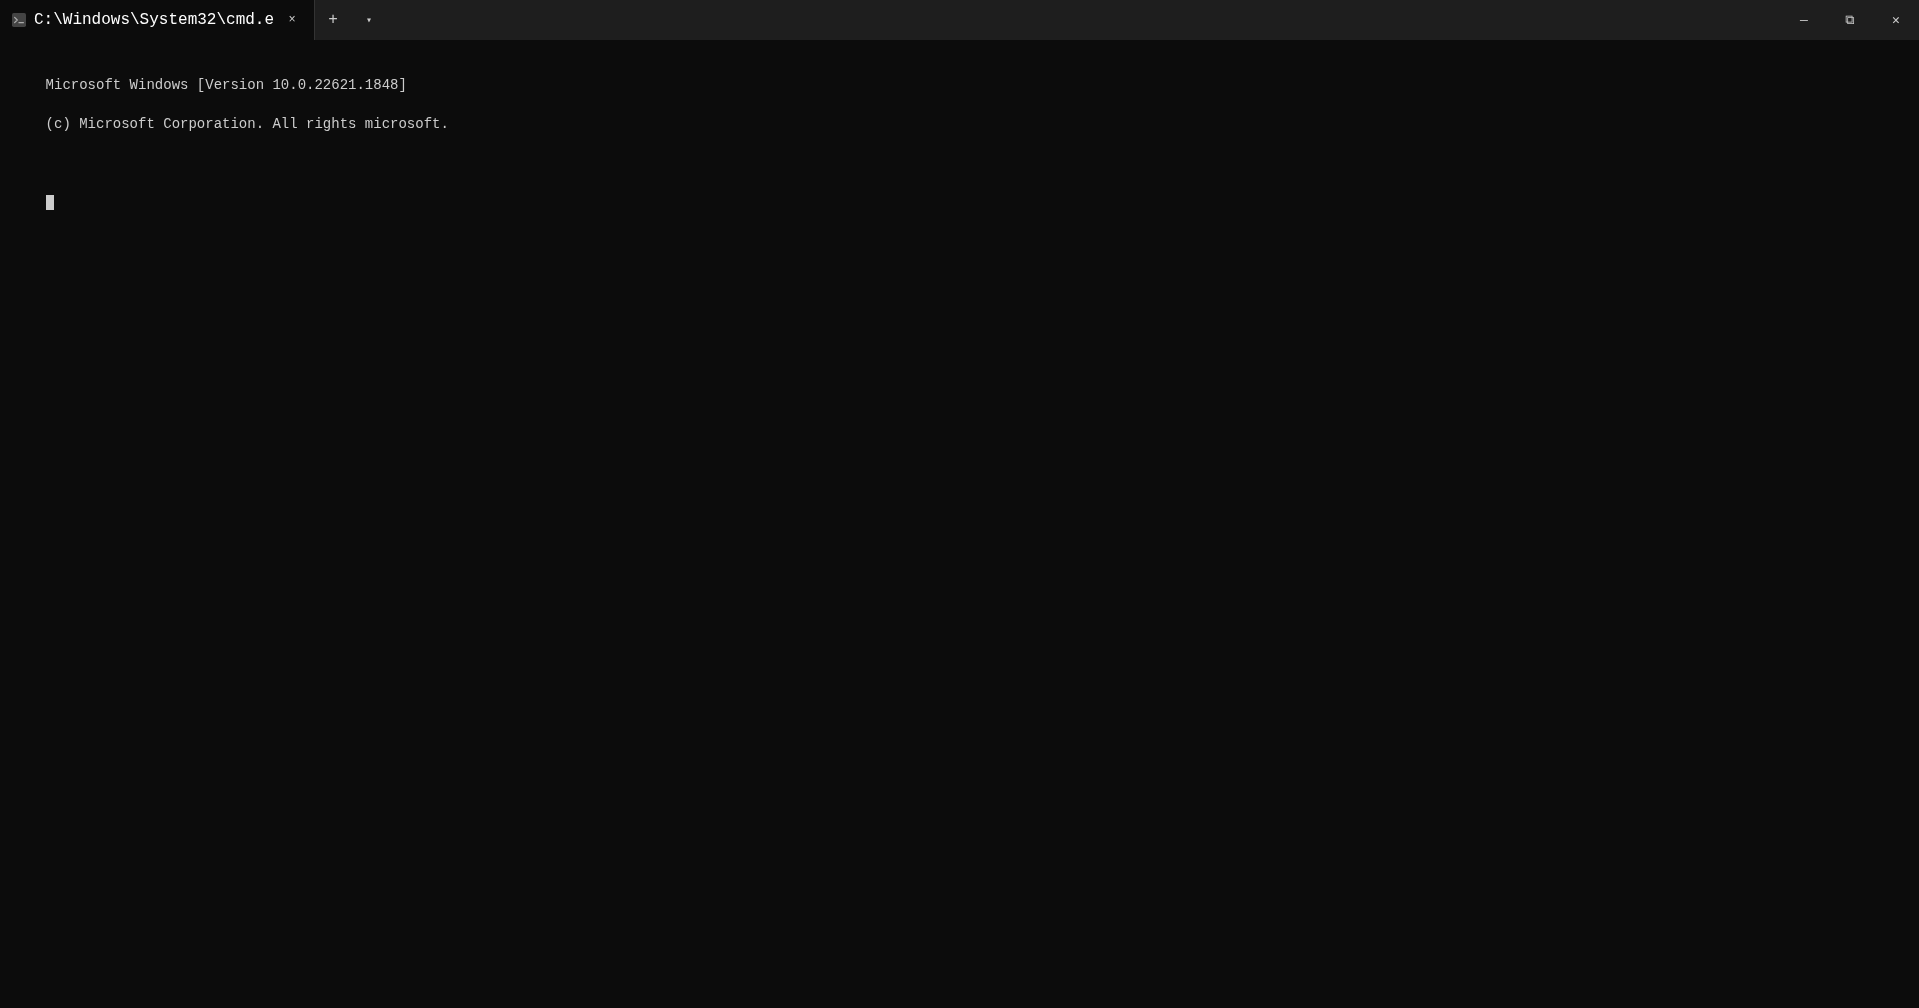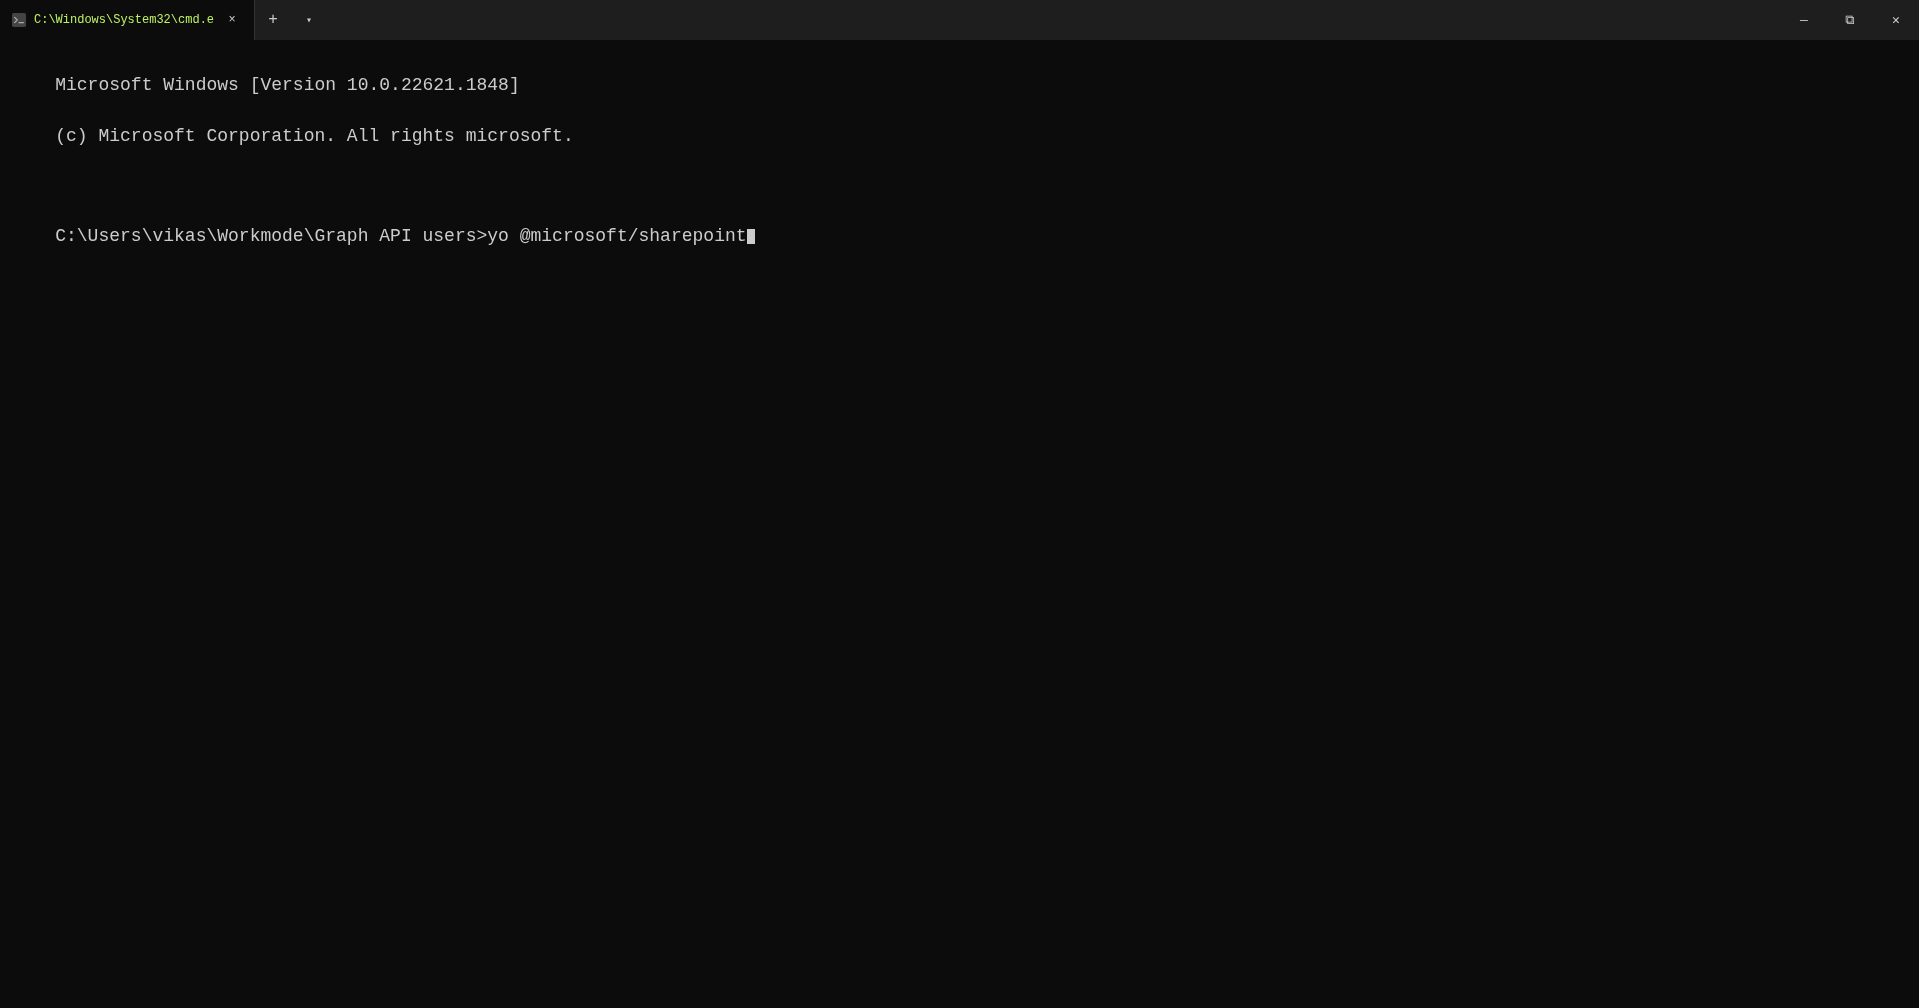--- a/index.html
+++ b/index.html
@@ -64,22 +64,22 @@
     .tab-icon svg {
       width: 14px;
       height: 14px;
     }
 
     .tab-label {
       flex: 1;
       white-space: nowrap;
       overflow: hidden;
       text-overflow: ellipsis;
-      font-size: 12px;
-      color: #bef264;
+      font-size: 16px;
+      color: #ffffff;
     }
 
     .tab-close {
       width: 20px;
       height: 20px;
       display: flex;
       align-items: center;
       justify-content: center;
       border-radius: 4px;
       color: #cccccc;
@@ -126,22 +126,22 @@
       justify-content: center;
       color: #cccccc;
       cursor: pointer;
       font-size: 13px;
     }
 
     .terminal-body {
       flex: 1;
       background: #0c0c0c;
       color: #cccccc;
-      padding: 8px 12px;
-      font-size: 18px;
+      padding: 16px 12px;
+      font-size: 14px;
       line-height: 1.4;
       font-family: 'Consolas', 'Courier New', monospace;
       white-space: pre;
     }
 
     .cursor {
       display: inline-block;
       width: 8px;
       height: 15px;
       background: #cccccc;
@@ -179,15 +179,15 @@
       <div class="win-btn minimize">—</div>
       <div class="win-btn restore">⧉</div>
       <div class="win-btn close">✕</div>
     </div>
   </div>
 
   <div class="terminal-body">
     <span>Microsoft Windows [Version 10.0.22621.1848]</span><br>
     <span>(c) Microsoft Corporation. All rights microsoft.</span><br>
     <br>
-    <span>C:\Users\vikas\Workmode\Graph API users&gt;yo @microsoft/sharepoint</span><span class="cursor"></span>
+    <span class="cursor"></span>
   </div>
 </div>
 
 </body></html>

